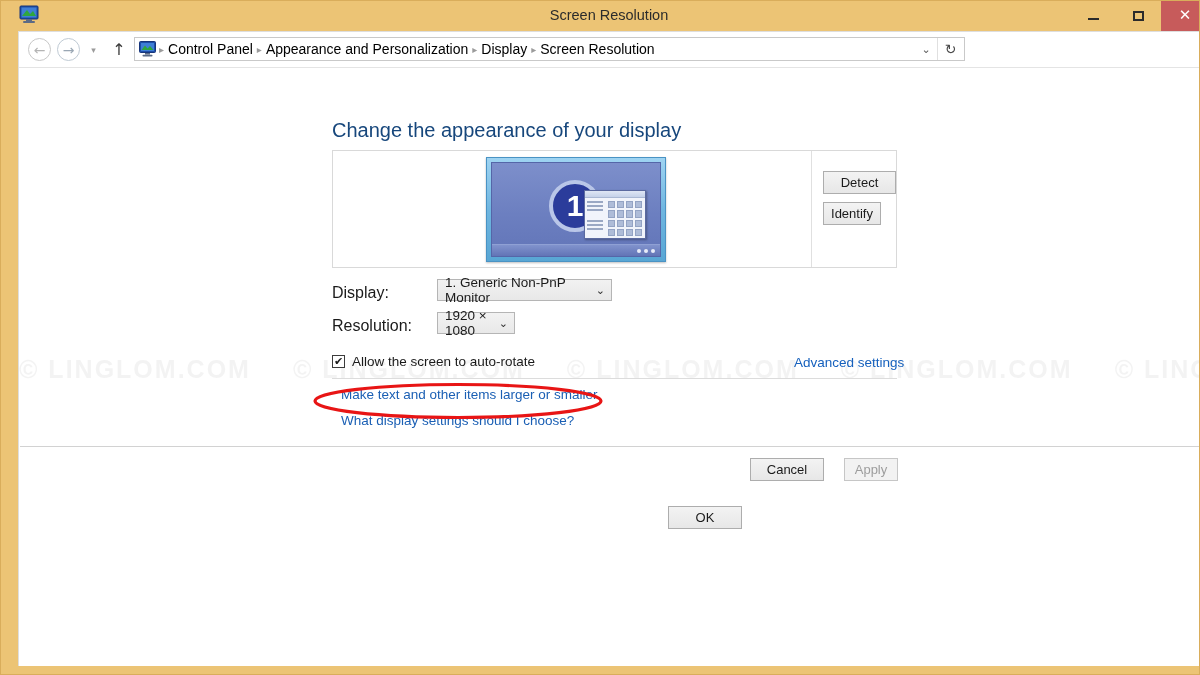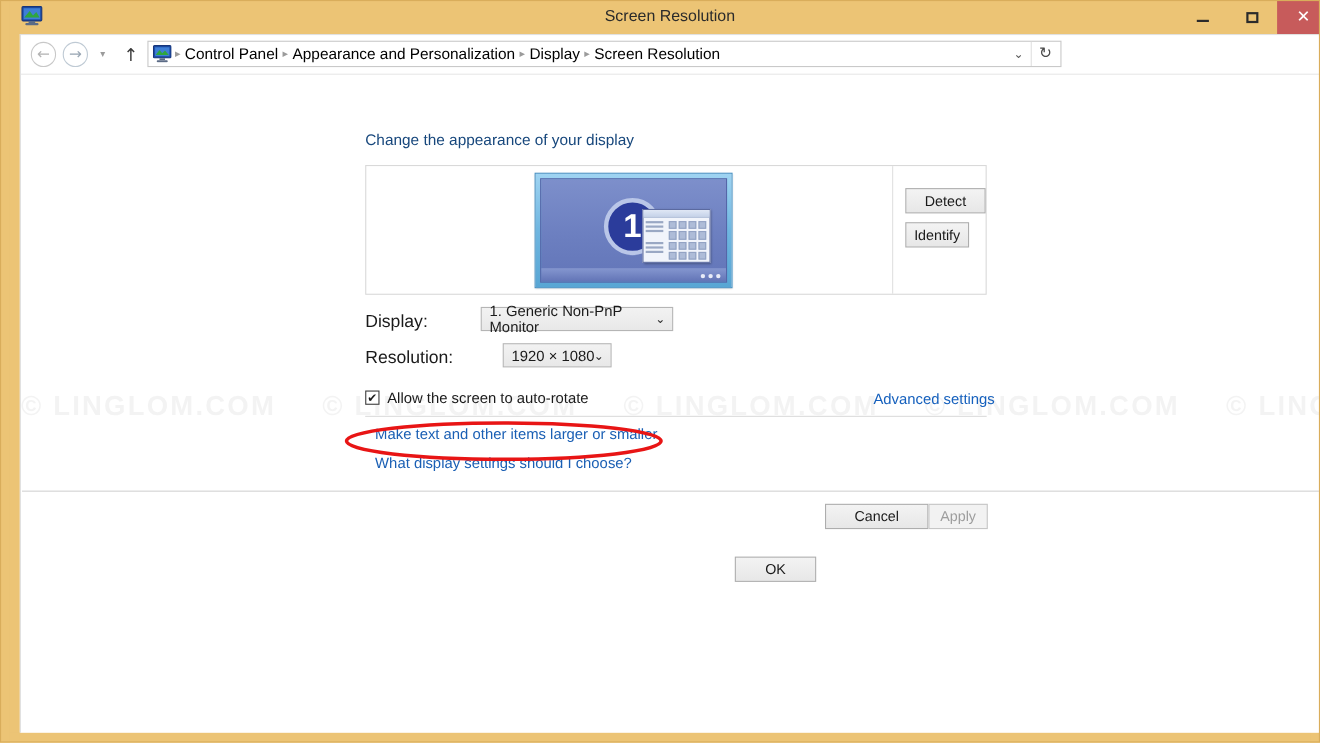--- a/index.html
+++ b/index.html
@@ -222,21 +222,21 @@
   .page {
     position: absolute;
     left: 0; top: 36px;
     width: 1182px;
     height: 599px;
     background: #ffffff;
   }
   .page-title {
     position: absolute;
     left: 313px; top: 51px;
-    font-size: 14px;
+    font-size: 20px;
     color: #17477c;
     white-space: nowrap;
   }
 
   .preview-panel {
     position: absolute;
     left: 313px; top: 82px;
     width: 565px;
     height: 118px;
     border: 1px solid #d9d9d9;
@@ -363,21 +363,21 @@
     padding-left: 7px;
   }
   .combo .caret {
     position: absolute;
     right: 6px;
     font-size: 11px;
     color: #2f2f2f;
     font-family: "DejaVu Sans", sans-serif;
   }
   .combo-display    { left: 418px; top: 211px; width: 175px; height: 22px; }
-  .combo-resolution { left: 418px; top: 244px; width: 99px;  height: 22px; margin-left: 20px; }
+  .combo-resolution { left: 418px; top: 244px; width: 78px;  height: 22px; }
 
   .checkrow {
     position: absolute;
     left: 313px; top: 286px;
     display: flex;
     align-items: center;
   }
   .checkbox {
     width: 13px; height: 13px;
     border: 1px solid #3c3c3c;
@@ -413,21 +413,21 @@
   }
 
   .footer-line {
     position: absolute;
     left: 1px; top: 378px;
     width: 1180px; height: 1px;
     background: #d2d2d2;
   }
 
   .btn-ok     { position: absolute; left: 649px; top: 390px; width: 74px; height: 23px; margin-top: 48px; }
-  .btn-cancel { position: absolute; left: 731px; top: 390px; width: 94px; height: 23px; }
+  .btn-cancel { position: absolute; left: 731px; top: 390px; width: 74px; height: 23px; }
   .btn-apply  { position: absolute; left: 813px; top: 390px; width: 54px; height: 23px; margin-left: 12px; }
 
   
   .watermark-band {
     position: absolute;
     left: 0; top: 287px;
     width: 1182px;
     height: 36px;
     overflow: hidden;
     pointer-events: none;

